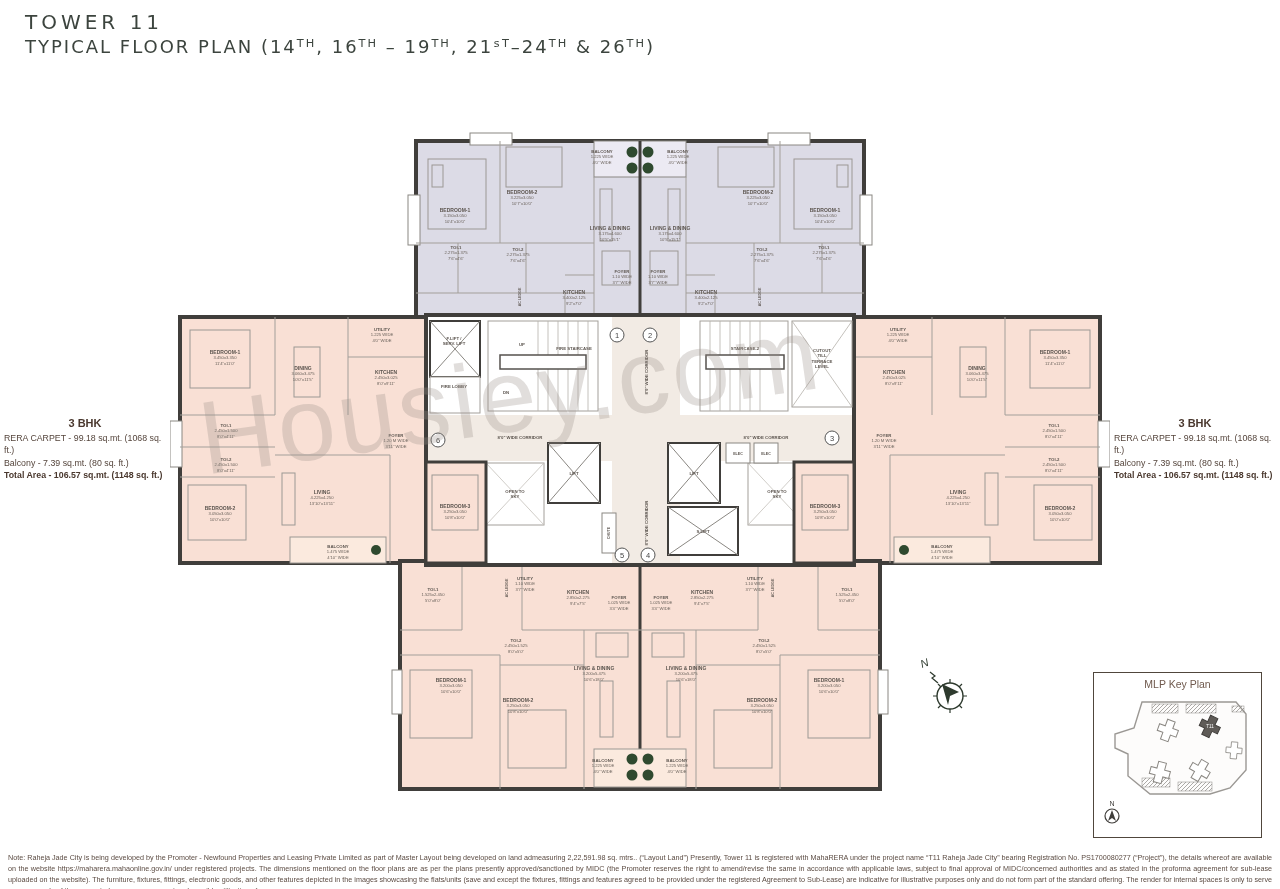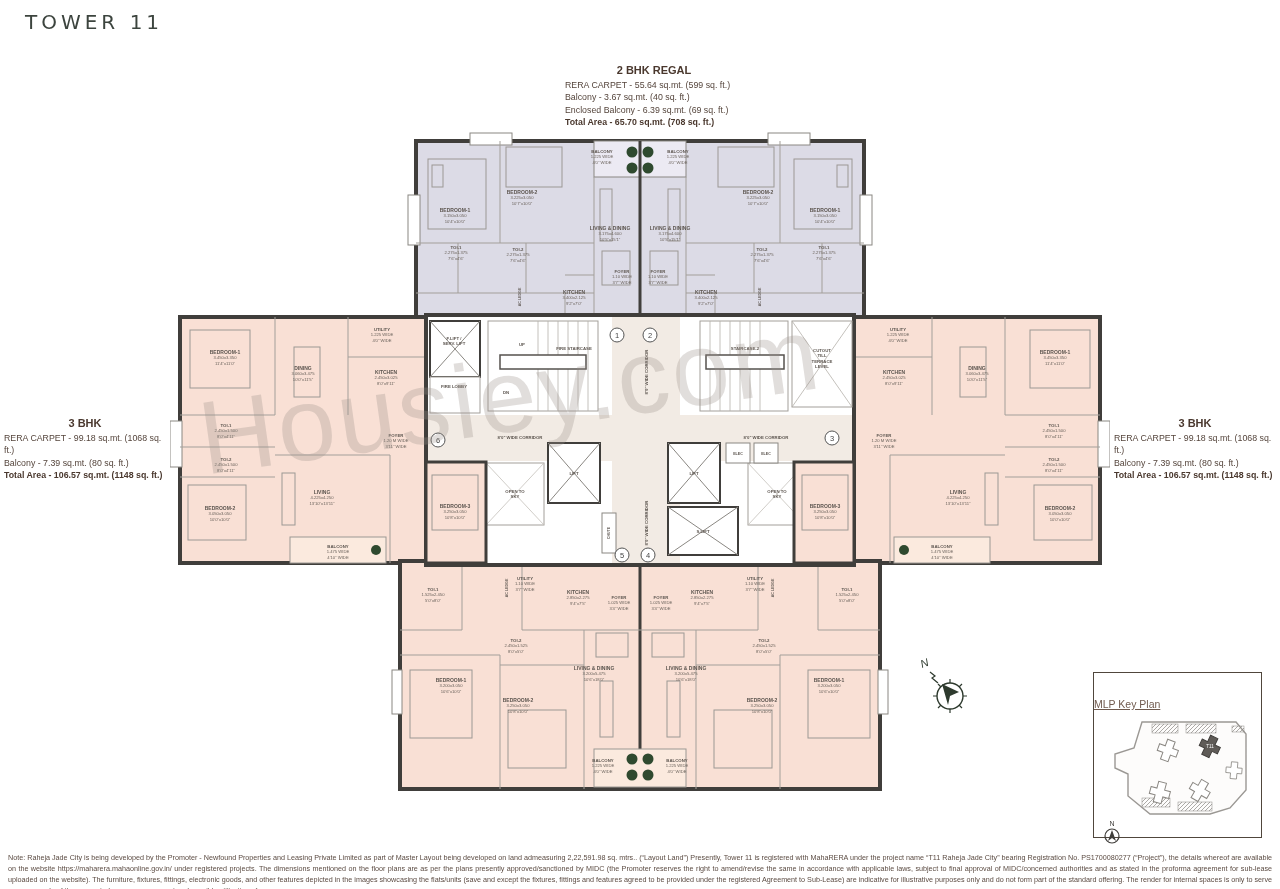--- a/index.html
+++ b/index.html
@@ -33,39 +33,33 @@
         transform:translate(-50%,-50%);color:#444;background:#fff;}
   
   #watermark{position:absolute;left:200px;top:380px;font-size:104px;font-weight:300;
              letter-spacing:3px;color:rgba(156,146,140,0.30);transform:rotate(-8deg);
              transform-origin:left center;white-space:nowrap;pointer-events:none;}
   
   #compass{position:absolute;left:912px;top:652px;width:68px;height:68px;}
   
   #keyplan{position:absolute;left:1093px;top:672px;width:169px;height:166px;
            border:1.5px solid #50463c;box-sizing:border-box;background:#fff;}
-  #keyplan .kp-title{margin-top:25px;text-align:left;font-size:10.5px;color:#705a4e;text-decoration:underline;}
+  #keyplan .kp-title{margin-top:5px;text-align:center;font-size:10.5px;color:#705a4e;}
   
   #note{position:absolute;left:8px;right:8px;top:852px;font-size:7.2px;line-height:11px;
         text-align:justify;color:#5b4b42;}
 </style>
 </head>
 <body>
 
 <div id="page">
 
   <div id="title1">TOWER 11</div>
-
-  <div class="spec" id="spec-regal">
-    <div class="h">2 BHK REGAL</div>
-    <div>RERA CARPET - 55.64 sq.mt. (599 sq. ft.)</div>
-    <div>Balcony  - 3.67 sq.mt. (40 sq. ft.)</div>
-    <div>Enclosed Balcony  - 6.39 sq.mt. (69 sq. ft.)</div>
-    <div class="tot">Total Area - 65.70 sq.mt. (708 sq. ft.)</div>
-  </div>
+  <div id="title2">TYPICAL FLOOR PLAN (14ᵀᴴ, 16ᵀᴴ – 19ᵀᴴ, 21ˢᵀ–24ᵀᴴ &amp; 26ᵀᴴ)</div>
+
 
   <div class="spec" id="spec-3l">
     <div class="h">3 BHK</div>
     <div>RERA CARPET - 99.18 sq.mt. (1068 sq. ft.)</div>
     <div>Balcony  - 7.39 sq.mt. (80 sq. ft.)</div>
     <div class="tot">Total Area - 106.57 sq.mt. (1148 sq. ft.)</div>
   </div>
 
   <div class="spec" id="spec-3r">
     <div class="h">3 BHK</div>

